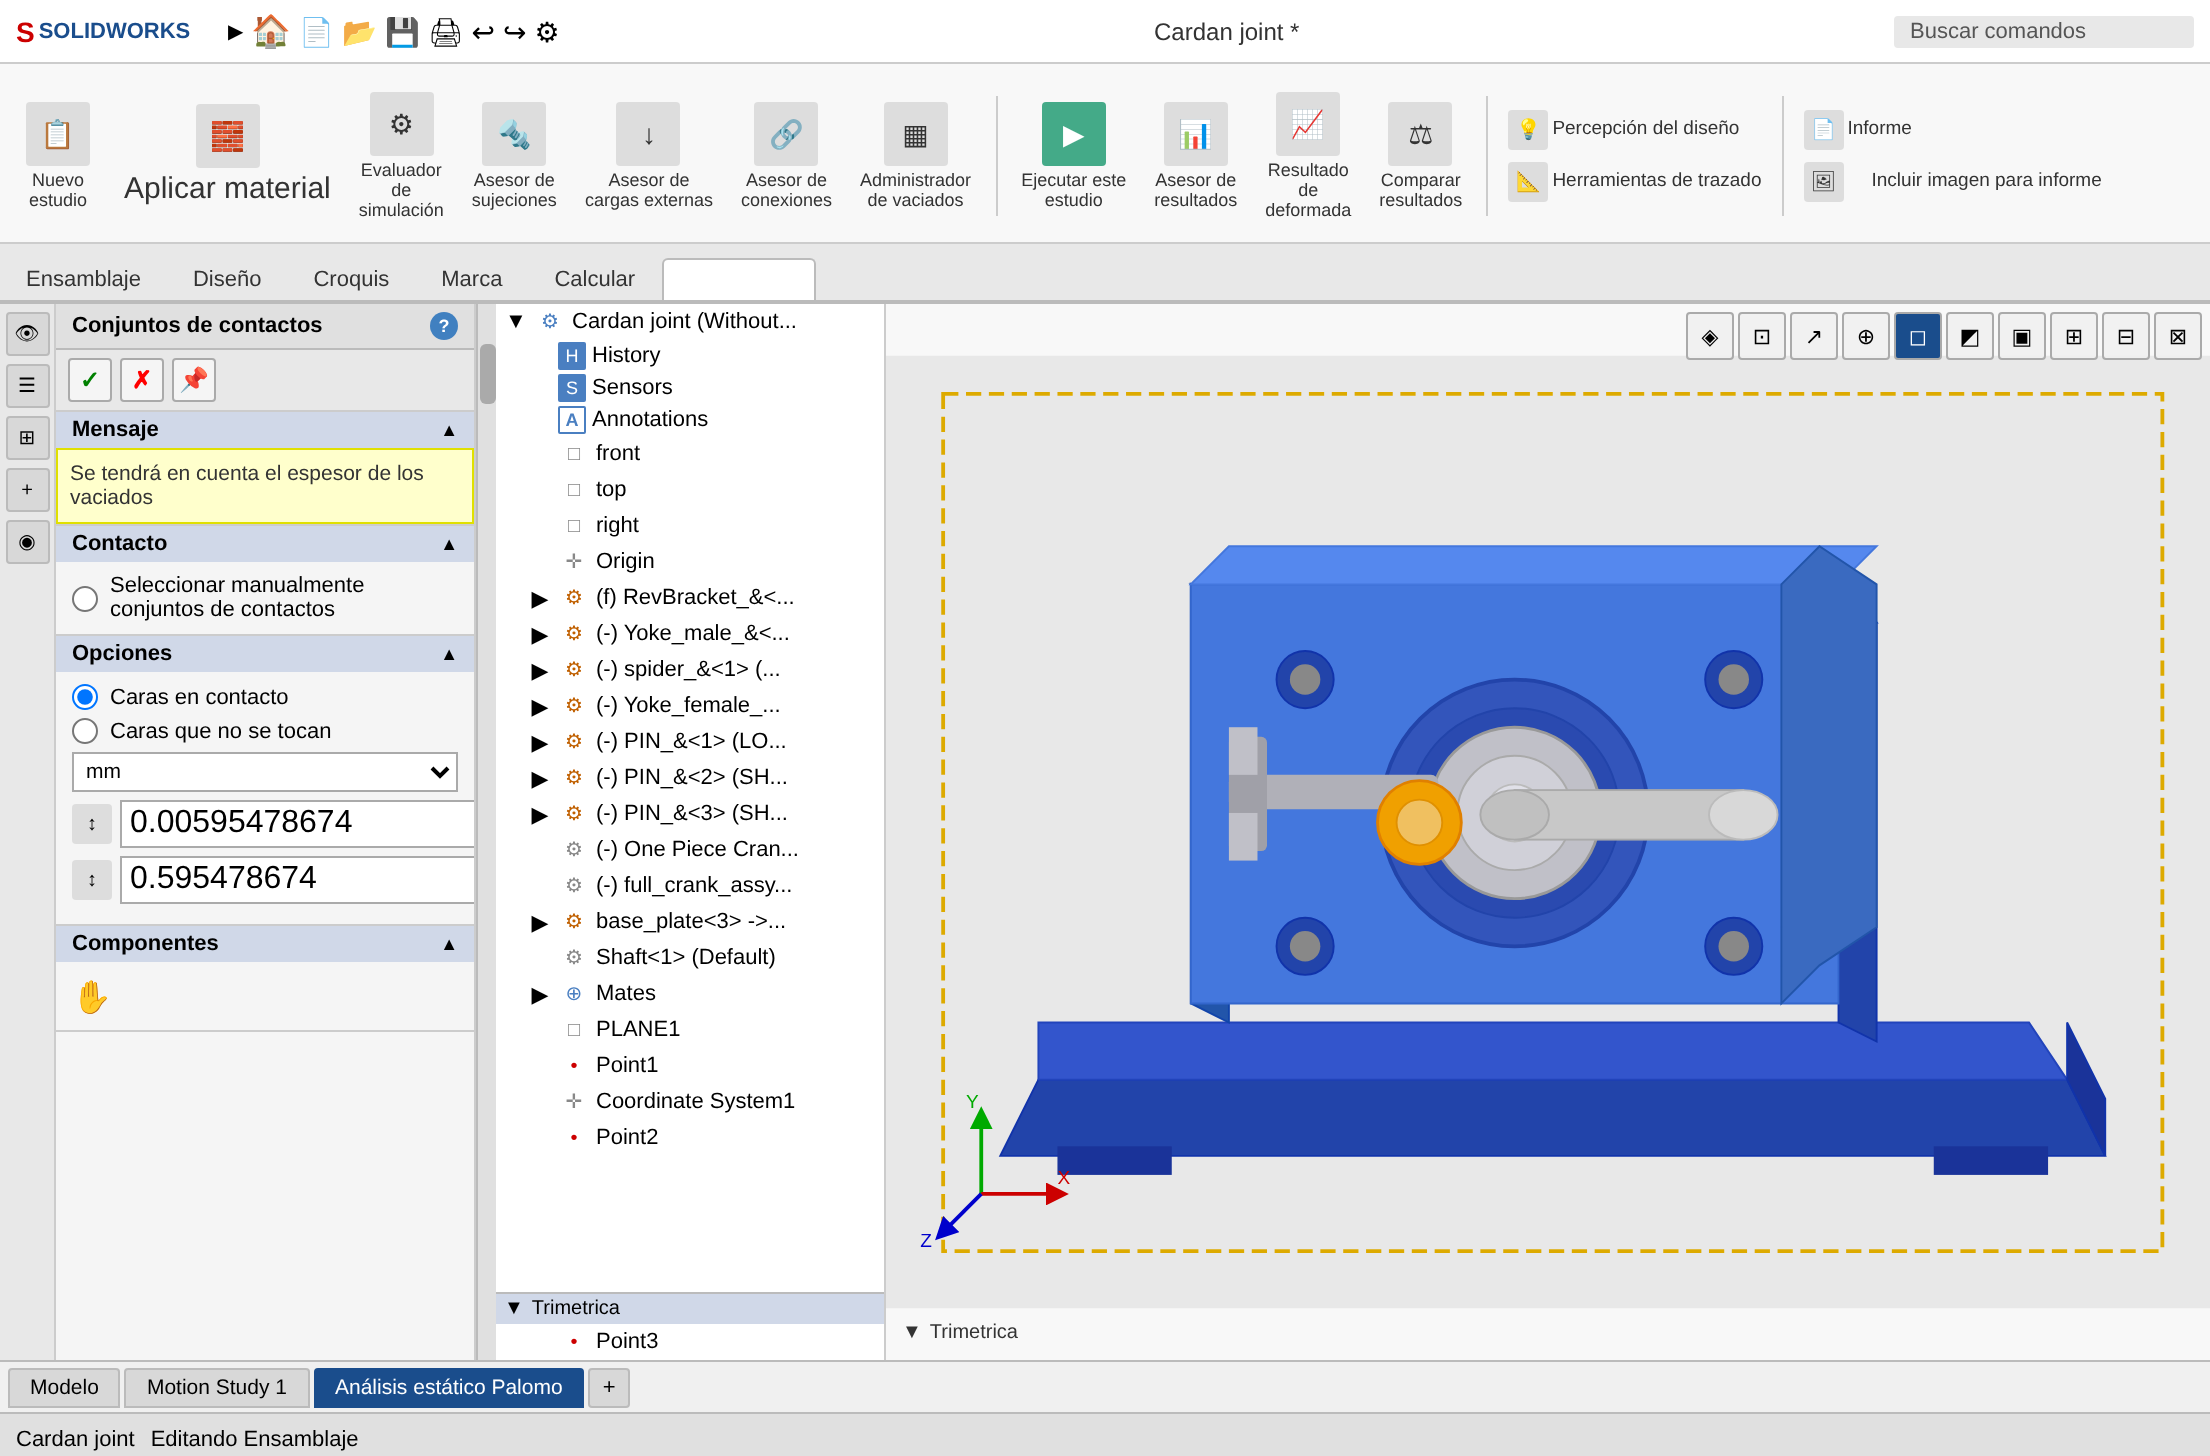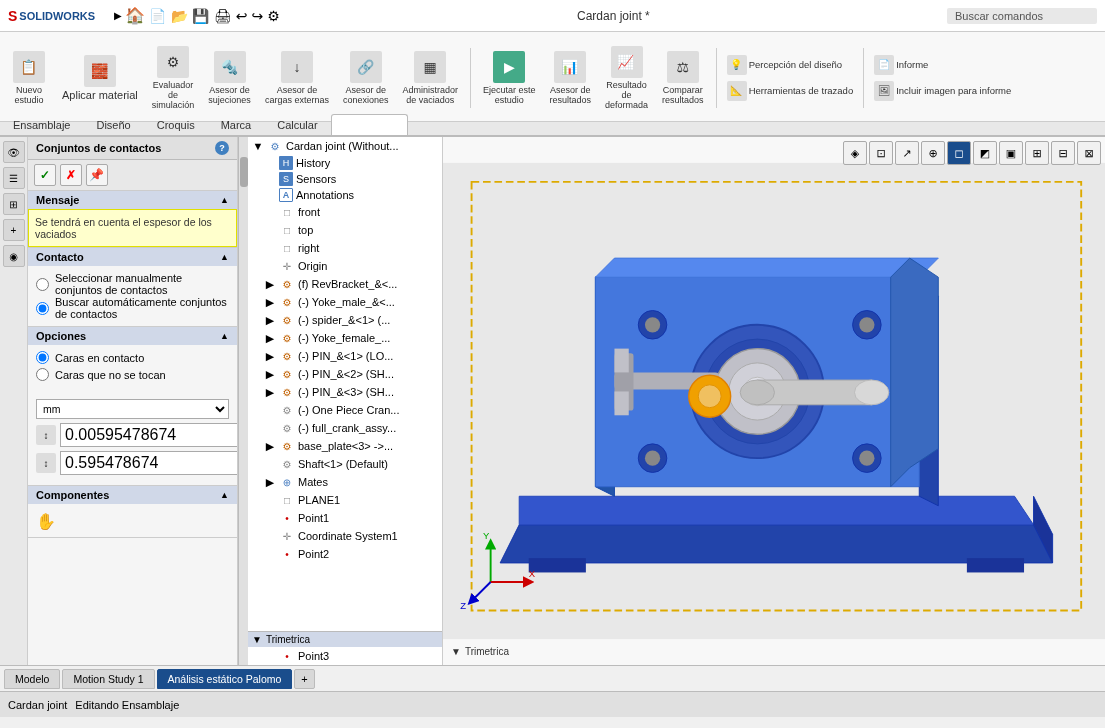--- a/index.html
+++ b/index.html
@@ -42,21 +42,21 @@
       padding: 4px 6px; cursor: pointer; border-radius: 3px; min-width: 50px;
       font-size: 9.5px; color: #333; text-align: center;
       gap: 2px;
     }
     .ribbon-icon { width: 32px; height: 32px; background: #ddd; border-radius: 2px; display: flex; align-items: center; justify-content: center; font-size: 14px; }
     .ribbon-separator { width: 1px; background: #ccc; height: 60px; margin: 0 4px; }
 
     
     .ribbon-tabs {
       display: flex; background: #e8e8e8; border-bottom: 1px solid #bbb;
-      height: 14px; align-items: flex-end;
+      height: 29px; align-items: flex-end;
     }
     .ribbon-tab {
       padding: 4px 12px; cursor: pointer; border: 1px solid transparent;
       border-bottom: none; font-size: 11px; color: #333;
       border-radius: 3px 3px 0 0;
     }
     .ribbon-tab.active { background: white; border-color: #bbb; border-bottom-color: white; }
     .simulation-tab { background: #1e4d78; color: white; border-radius: 3px 3px 0 0; }
 
     
@@ -273,21 +273,21 @@
 
 <div class="ribbon">
   <div class="ribbon-tools">
     <div class="ribbon-btn">
       <div class="ribbon-icon">📋</div>
       <span style="white-space:pre-line;font-size:9px;">Nuevo
 estudio</span>
     </div>
     <div class="ribbon-btn">
       <div class="ribbon-icon">🧱</div>
-      <span style="font-size:11px;">Aplicar
+      <span style="font-size:15px;">Aplicar
 material</span>
     </div>
     <div class="ribbon-btn">
       <div class="ribbon-icon">⚙</div>
       <span style="font-size:9px;white-space:pre-line;">Evaluador
 de
 simulación</span>
     </div>
     <div class="ribbon-btn">
       <div class="ribbon-icon">🔩</div>
@@ -343,21 +343,21 @@
       </div>
     </div>
     <div class="ribbon-separator"></div>
     <div style="display:flex;flex-direction:column;gap:2px;">
       <div class="ribbon-btn" style="flex-direction:row;min-width:80px;justify-content:flex-start;padding:2px 4px;">
         <div class="ribbon-icon" style="width:20px;height:20px;font-size:10px;">📄</div>
         <span style="font-size:9.5px;">Informe</span>
       </div>
       <div class="ribbon-btn" style="flex-direction:row;min-width:180px;justify-content:flex-start;padding:2px 4px;">
         <div class="ribbon-icon" style="width:20px;height:20px;font-size:10px;">🖼</div>
-        <span style="font-size:9.5px;">Incluir imagen para informe</span>
+        <span style="font-size:9.5px;margin-left:12px;">Incluir imagen para informe</span>
       </div>
     </div>
   </div>
   <div class="ribbon-tabs">
     <div class="ribbon-tab">Ensamblaje</div>
     <div class="ribbon-tab">Diseño</div>
     <div class="ribbon-tab">Croquis</div>
     <div class="ribbon-tab">Marca</div>
     <div class="ribbon-tab">Calcular</div>
     <div class="ribbon-tab simulation-tab active">Simulation</div>
@@ -396,24 +396,20 @@
     <div class="pm-section">
       <div class="pm-section-header">
         <span>Contacto</span>
         <span class="collapse-arrow">▲</span>
       </div>
       <div class="pm-content">
         <div class="radio-group">
           <label class="radio-item">
             <input type="radio" name="contacto" style="">
             <span>Seleccionar manualmente conjuntos de contactos</span>
-          </label>
-          <label class="radio-item">
-            <input type="radio" name="contacto" checked="" style="">
-            <span>Buscar automáticamente conjuntos de contactos</span>
           </label>
         </div>
       </div>
     </div>
 
     <div class="pm-section">
       <div class="pm-section-header">
         <span>Opciones</span>
         <span class="collapse-arrow">▲</span>
       </div>
@@ -421,21 +417,21 @@
         <div class="options-group">
           <label class="radio-item">
             <input type="radio" name="faces" checked="" style="">
             <span>Caras en contacto</span>
           </label>
           <label class="radio-item">
             <input type="radio" name="faces" style="">
             <span>Caras que no se tocan</span>
           </label>
         </div>
-        <div style="margin-top:18px;">
+        <div style="margin-top:4px;">
           <div class="pm-input-row">
             <select class="pm-select">
               <option>mm</option>
             </select>
           </div>
           <div class="pm-input-row">
             <div class="pm-input-icon">↕</div>
             <input class="pm-input" type="text" value="0.00595478674" style="">
           </div>
           <div class="pm-input-row">

